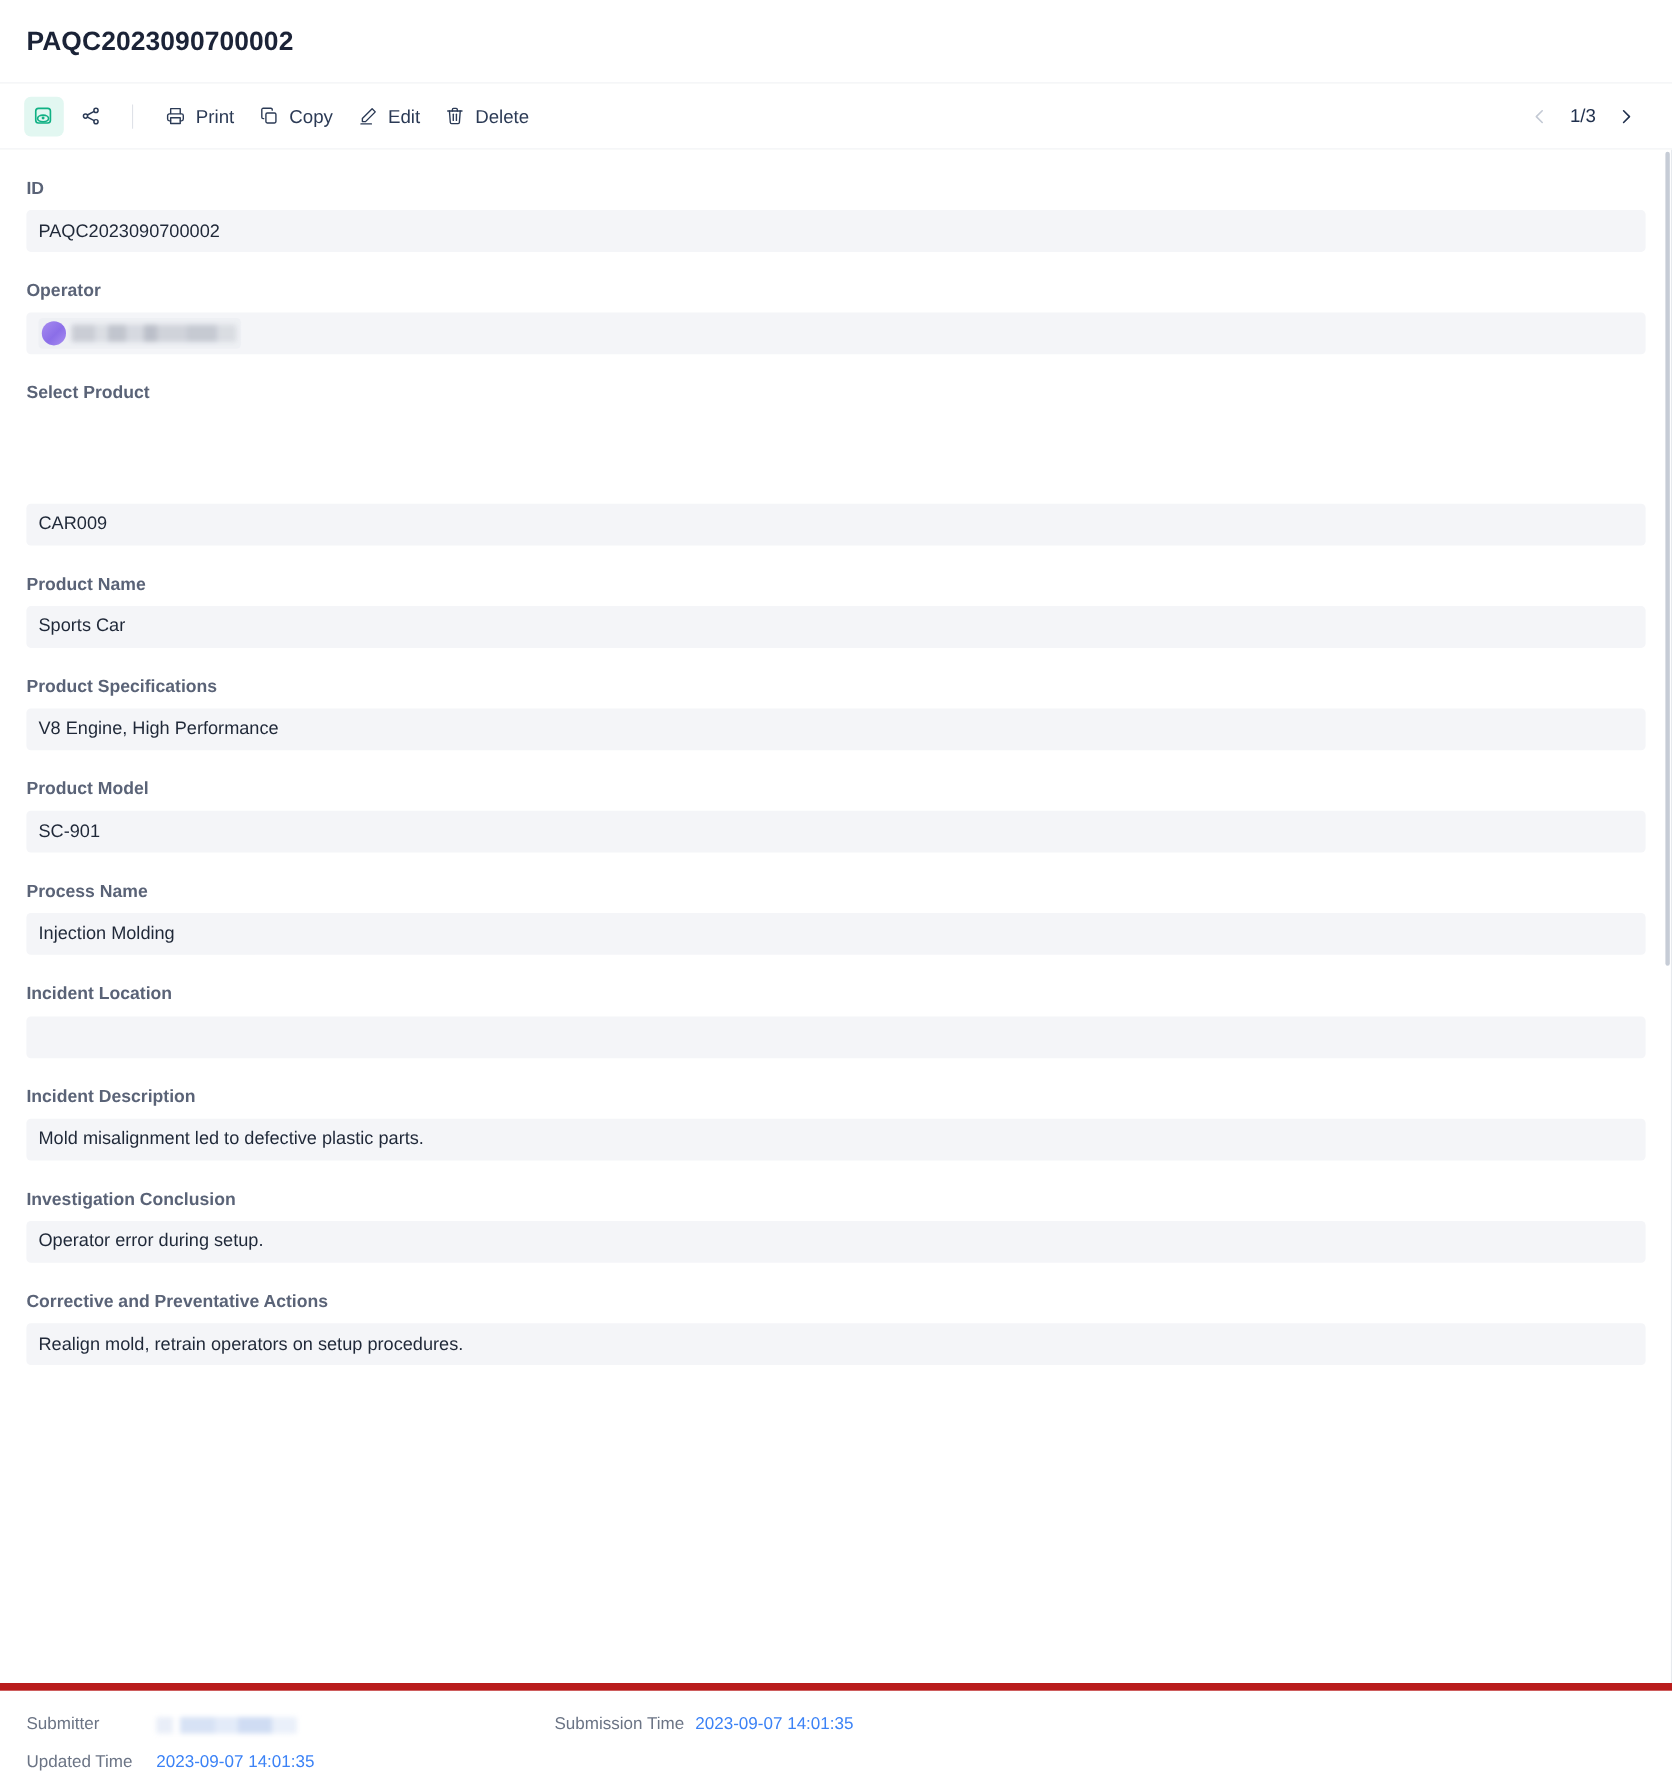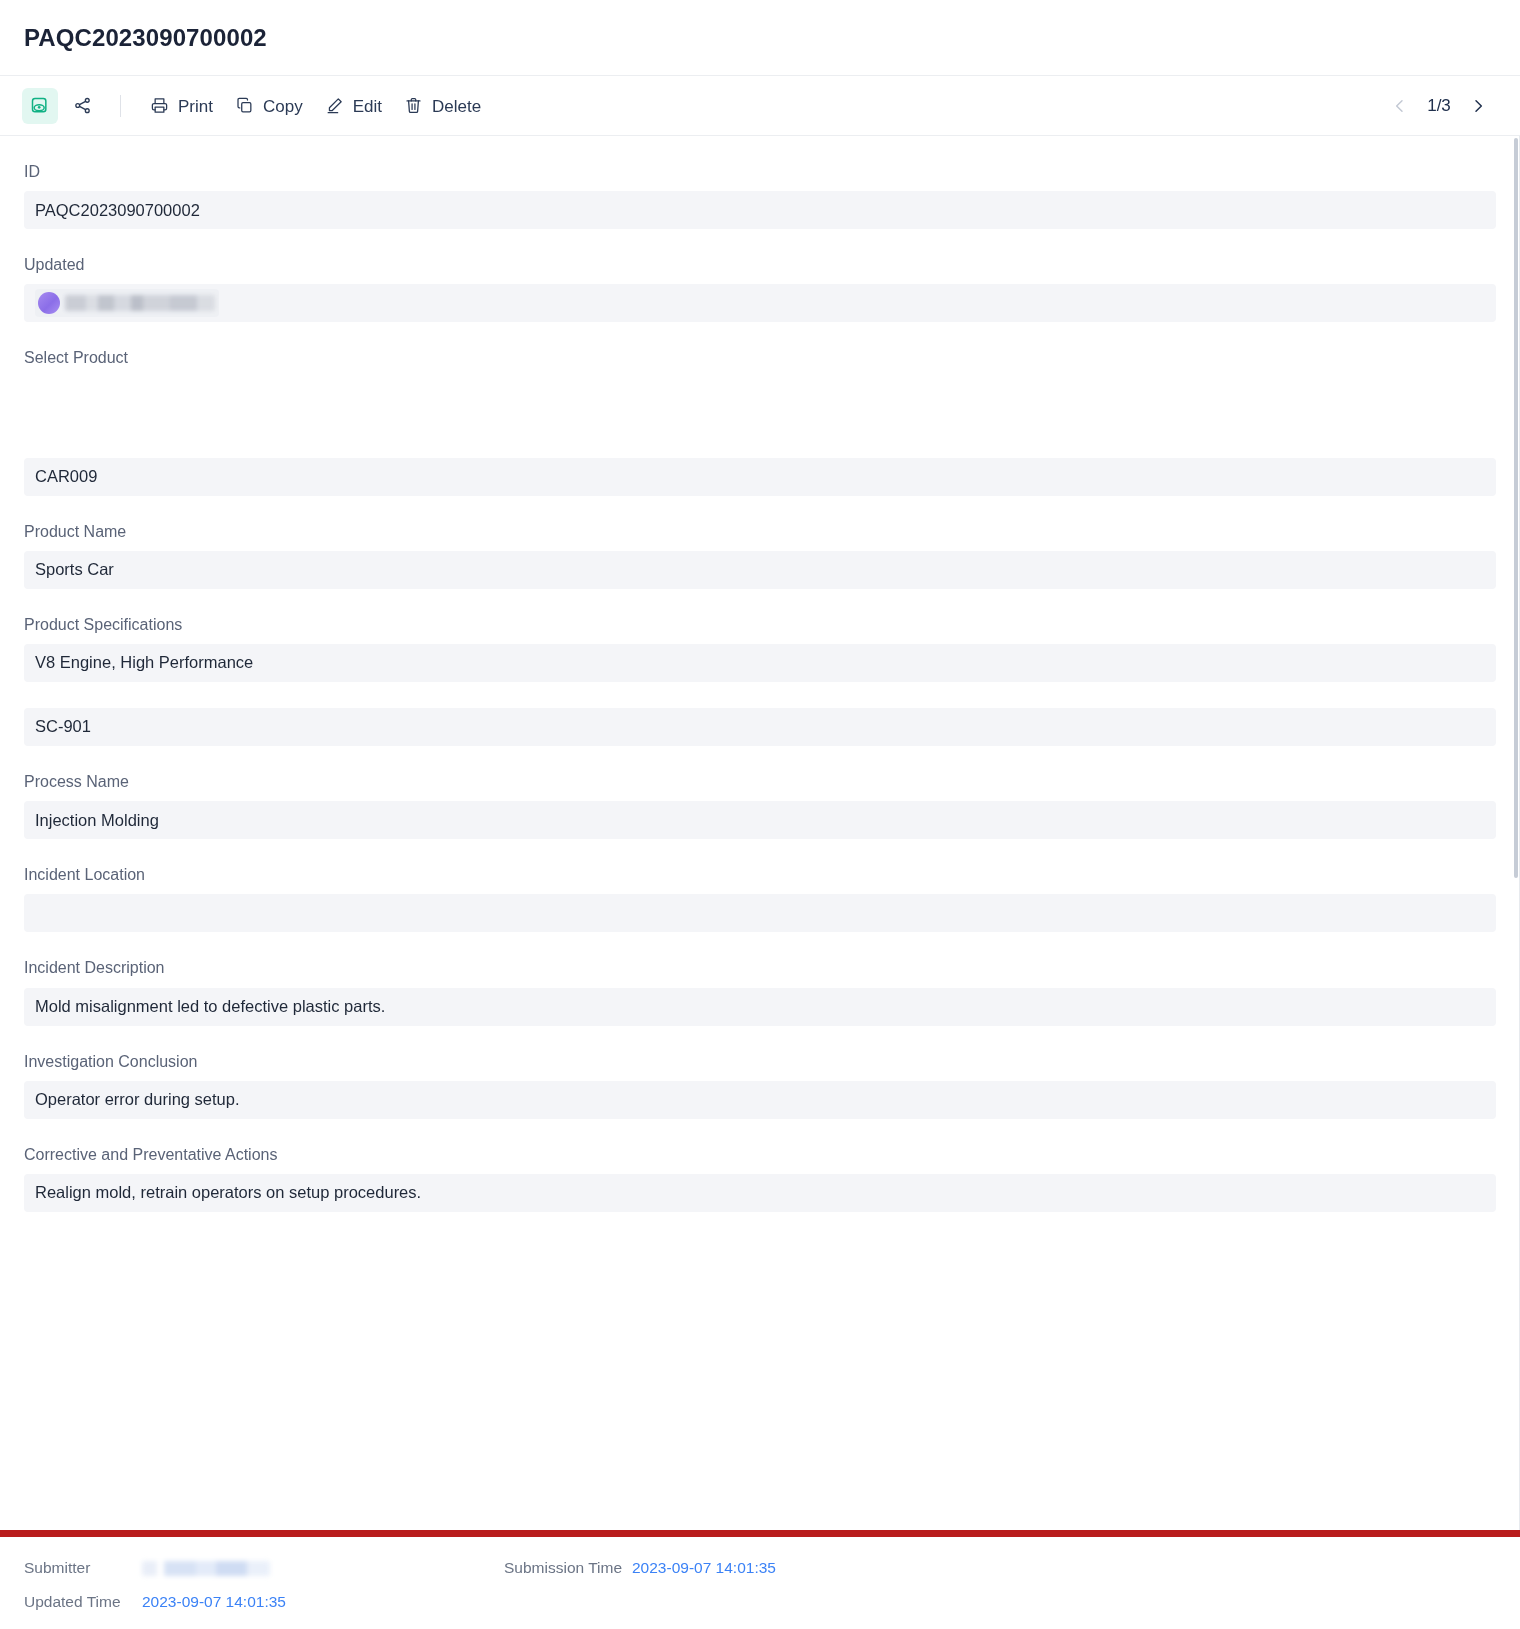--- a/index.html
+++ b/index.html
@@ -91,21 +91,21 @@
     position: relative;
     flex: 1 1 auto;
     overflow: hidden;
     padding: 0 24px;
     background: #fff;
   }
 
   .field { padding-top: 26px; }
   .field-label {
     font-size: 16px;
-    font-weight: 400;
+    font-weight: 700;
     color: #5a6377;
     margin-bottom: 10px;
     line-height: 1.2;
   }
   .field-value {
     background: #f4f5f8;
     border-radius: 4px;
     min-height: 38px;
     display: flex;
     align-items: center;
@@ -319,21 +319,21 @@
 
   <div class="content">
 
     <div class="field">
       <div class="field-label">ID</div>
       <div class="field-value">PAQC2023090700002</div>
     </div>
 
 
     <div class="field">
-      <div class="field-label">Updated</div>
+      <div class="field-label">Operator</div>
       <div class="chip-value">
         <div class="chip">
           <div class="avatar"></div>
           <div class="redact"></div>
         </div>
       </div>
     </div>
 
     <div class="field no-box">
       <div class="field-label">Select Product</div>
@@ -348,20 +348,21 @@
       <div class="field-label">Product Name</div>
       <div class="field-value">Sports Car</div>
     </div>
 
     <div class="field">
       <div class="field-label">Product Specifications</div>
       <div class="field-value">V8 Engine, High Performance</div>
     </div>
 
     <div class="field">
+      <div class="field-label">Product Model</div>
       <div class="field-value">SC-901</div>
     </div>
 
     <div class="field">
       <div class="field-label">Process Name</div>
       <div class="field-value">Injection Molding</div>
     </div>
 
     <div class="field">
       <div class="field-label">Incident Location</div>

